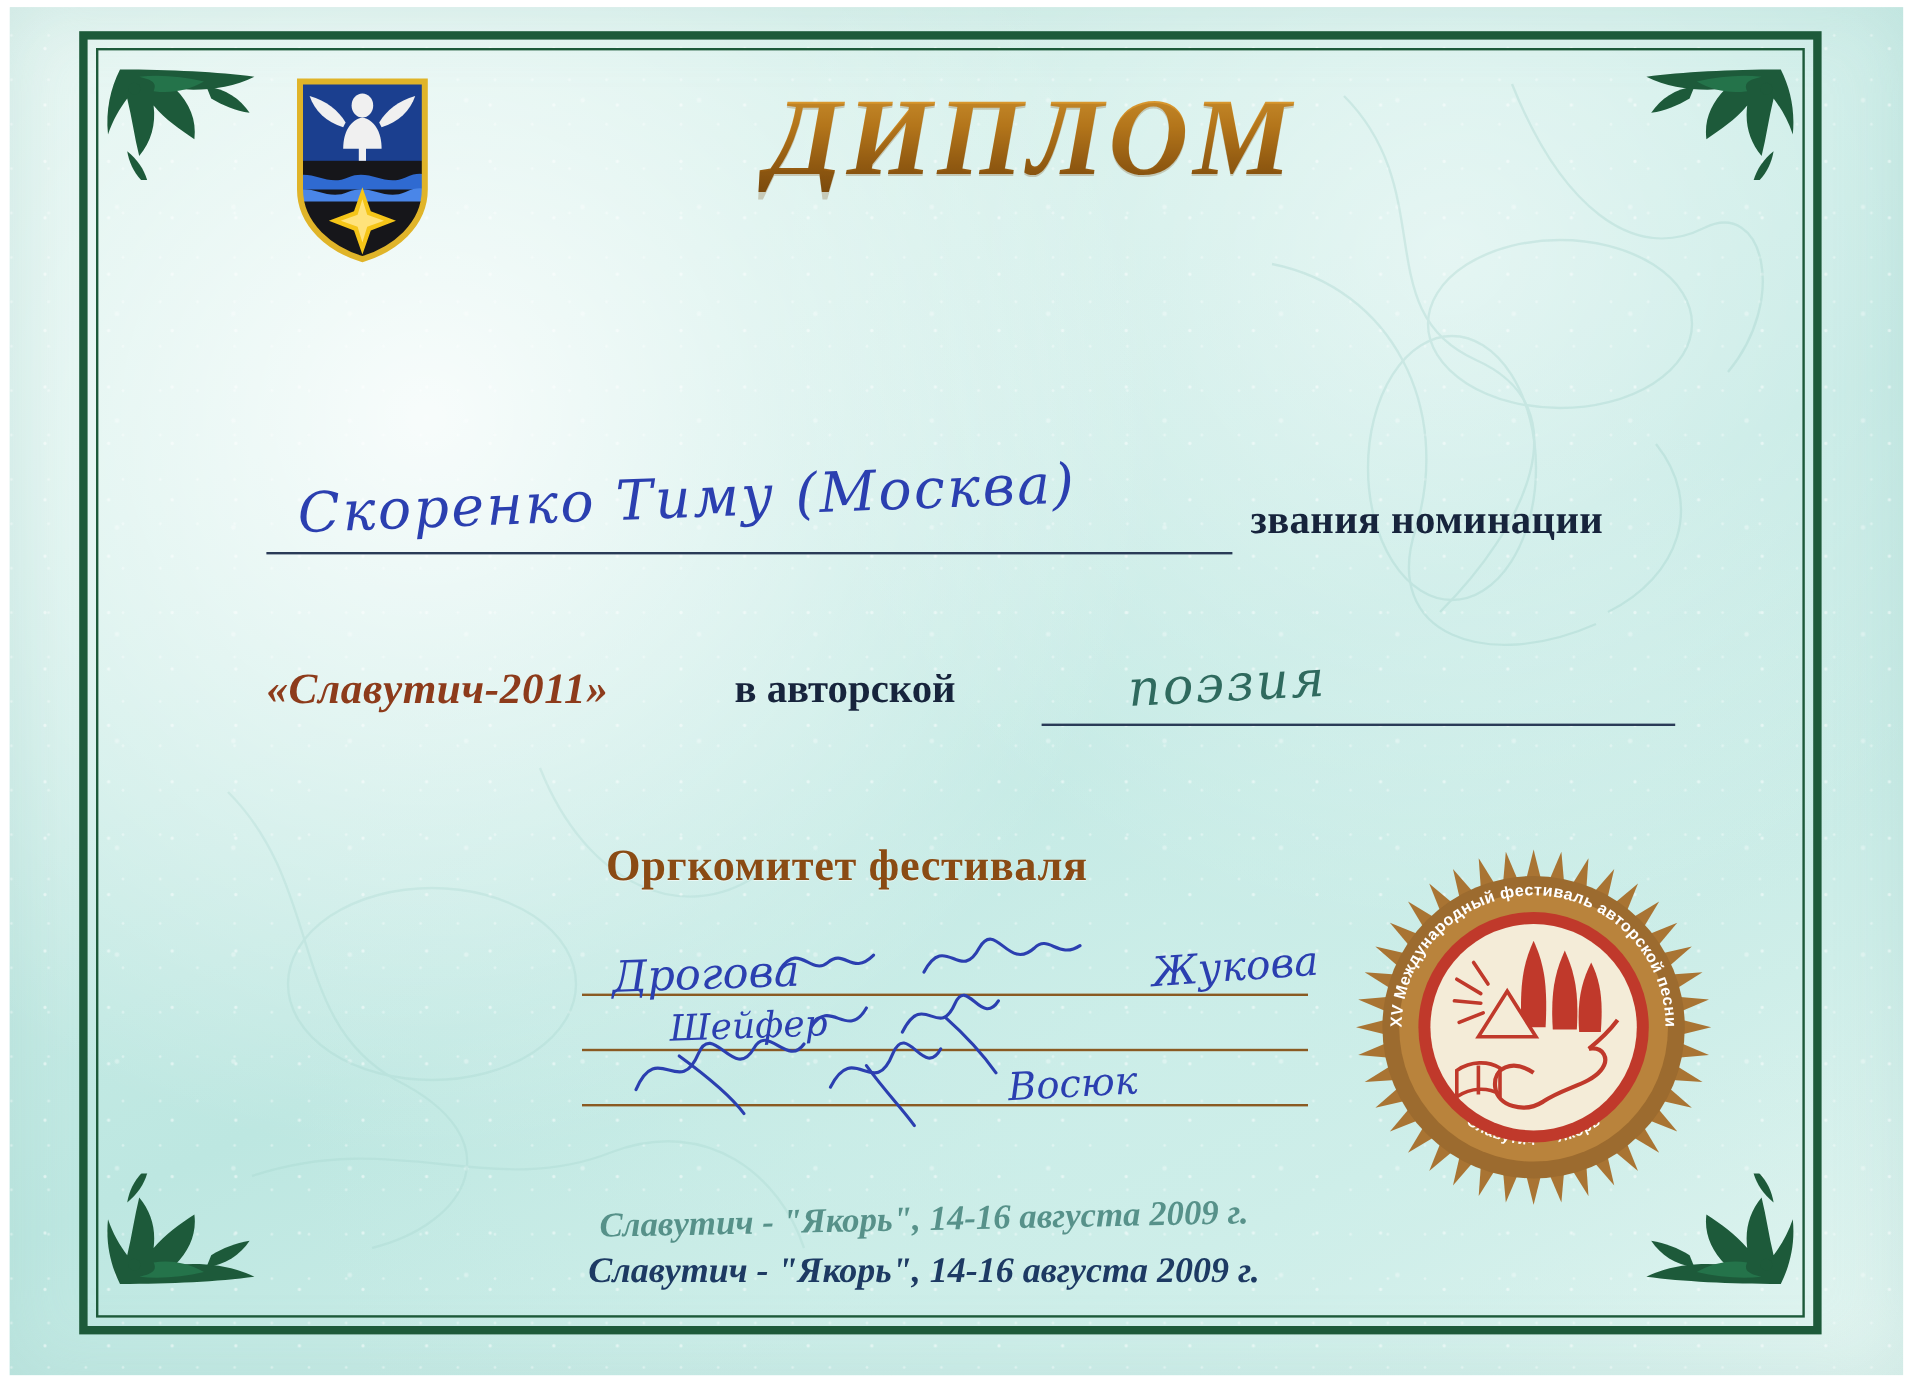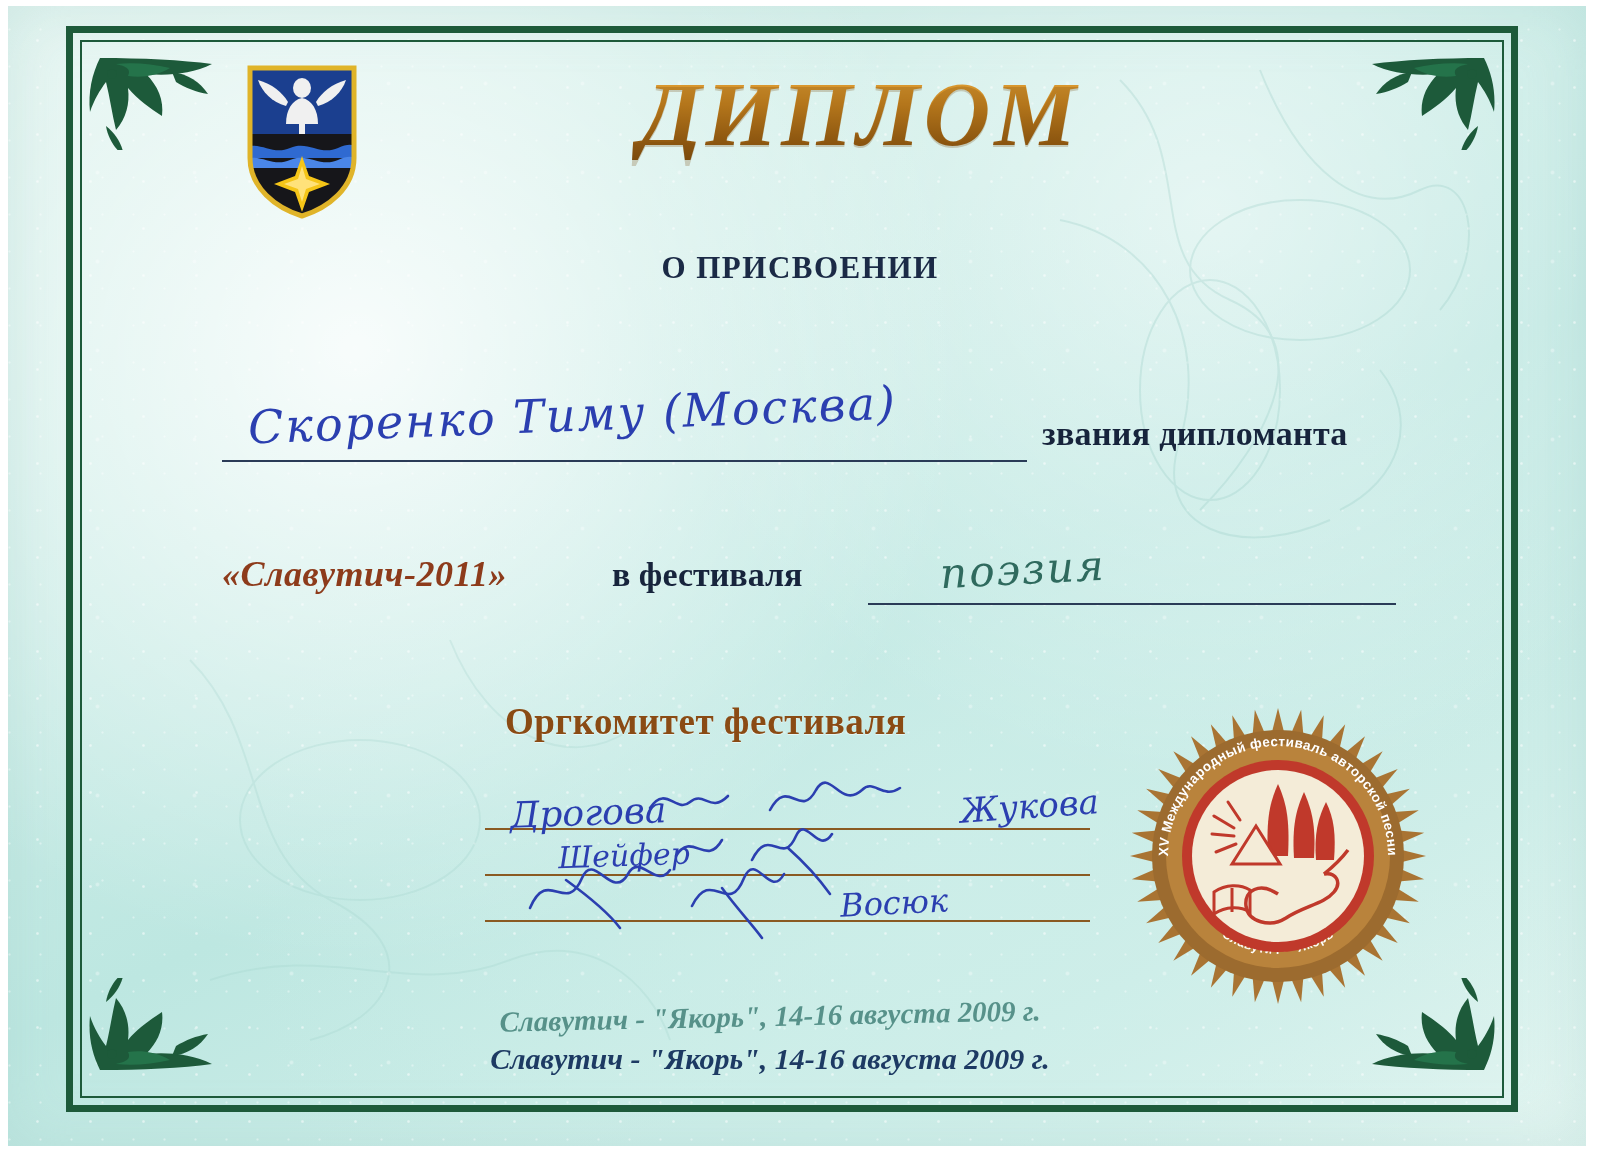--- a/index.html
+++ b/index.html
@@ -371,29 +371,28 @@
         <g transform="translate(60,122)">
           <path d="M0,-28 L7,-8 L28,0 L7,8 L0,28 L-7,8 L-28,0 L-7,-8 Z" fill="#f5c518"></path>
           <path d="M0,-18 L4,-5 L18,0 L4,5 L0,18 L-4,5 L-18,0 L-4,-5 Z" fill="#ffe27a"></path>
         </g>
       </g>
       <path d="M8,6 L112,6 L112,96 C112,126 86,146 60,154 C34,146 8,126 8,96 Z" fill="none" stroke="#e0b429" stroke-width="5"></path>
     </svg>
   </div>
 
   <div class="title">ДИПЛОМ</div>
-  <div class="subtitle">О ПРИСВОЕНИИ</div>
 
   <div class="rule rule-name"></div>
   <div class="hand-name">Скоренко Тиму (Москва)</div>
-  <div class="lbl-zvanie">звания дипломанта</div>
+  <div class="lbl-zvanie">звания номинации</div>
 
 
   <div class="fest-name">«Славутич-2011»</div>
-  <div class="lbl-nom">в фестиваля</div>
+  <div class="lbl-nom">в авторской</div>
   <div class="rule rule-nom"></div>
   <div class="hand-nom">поэзия</div>
 
   <div class="orgcom">Оргкомитет фестиваля</div>
 
   <div class="sig-rule sig-rule-1"></div>
   <div class="sig-rule sig-rule-2"></div>
   <div class="sig-rule sig-rule-3"></div>
 
   <div class="sig" style="left:510px; top:792px; font-size:36px; transform:rotate(-2deg); color:#2b3fb0;">Дрогова</div>

